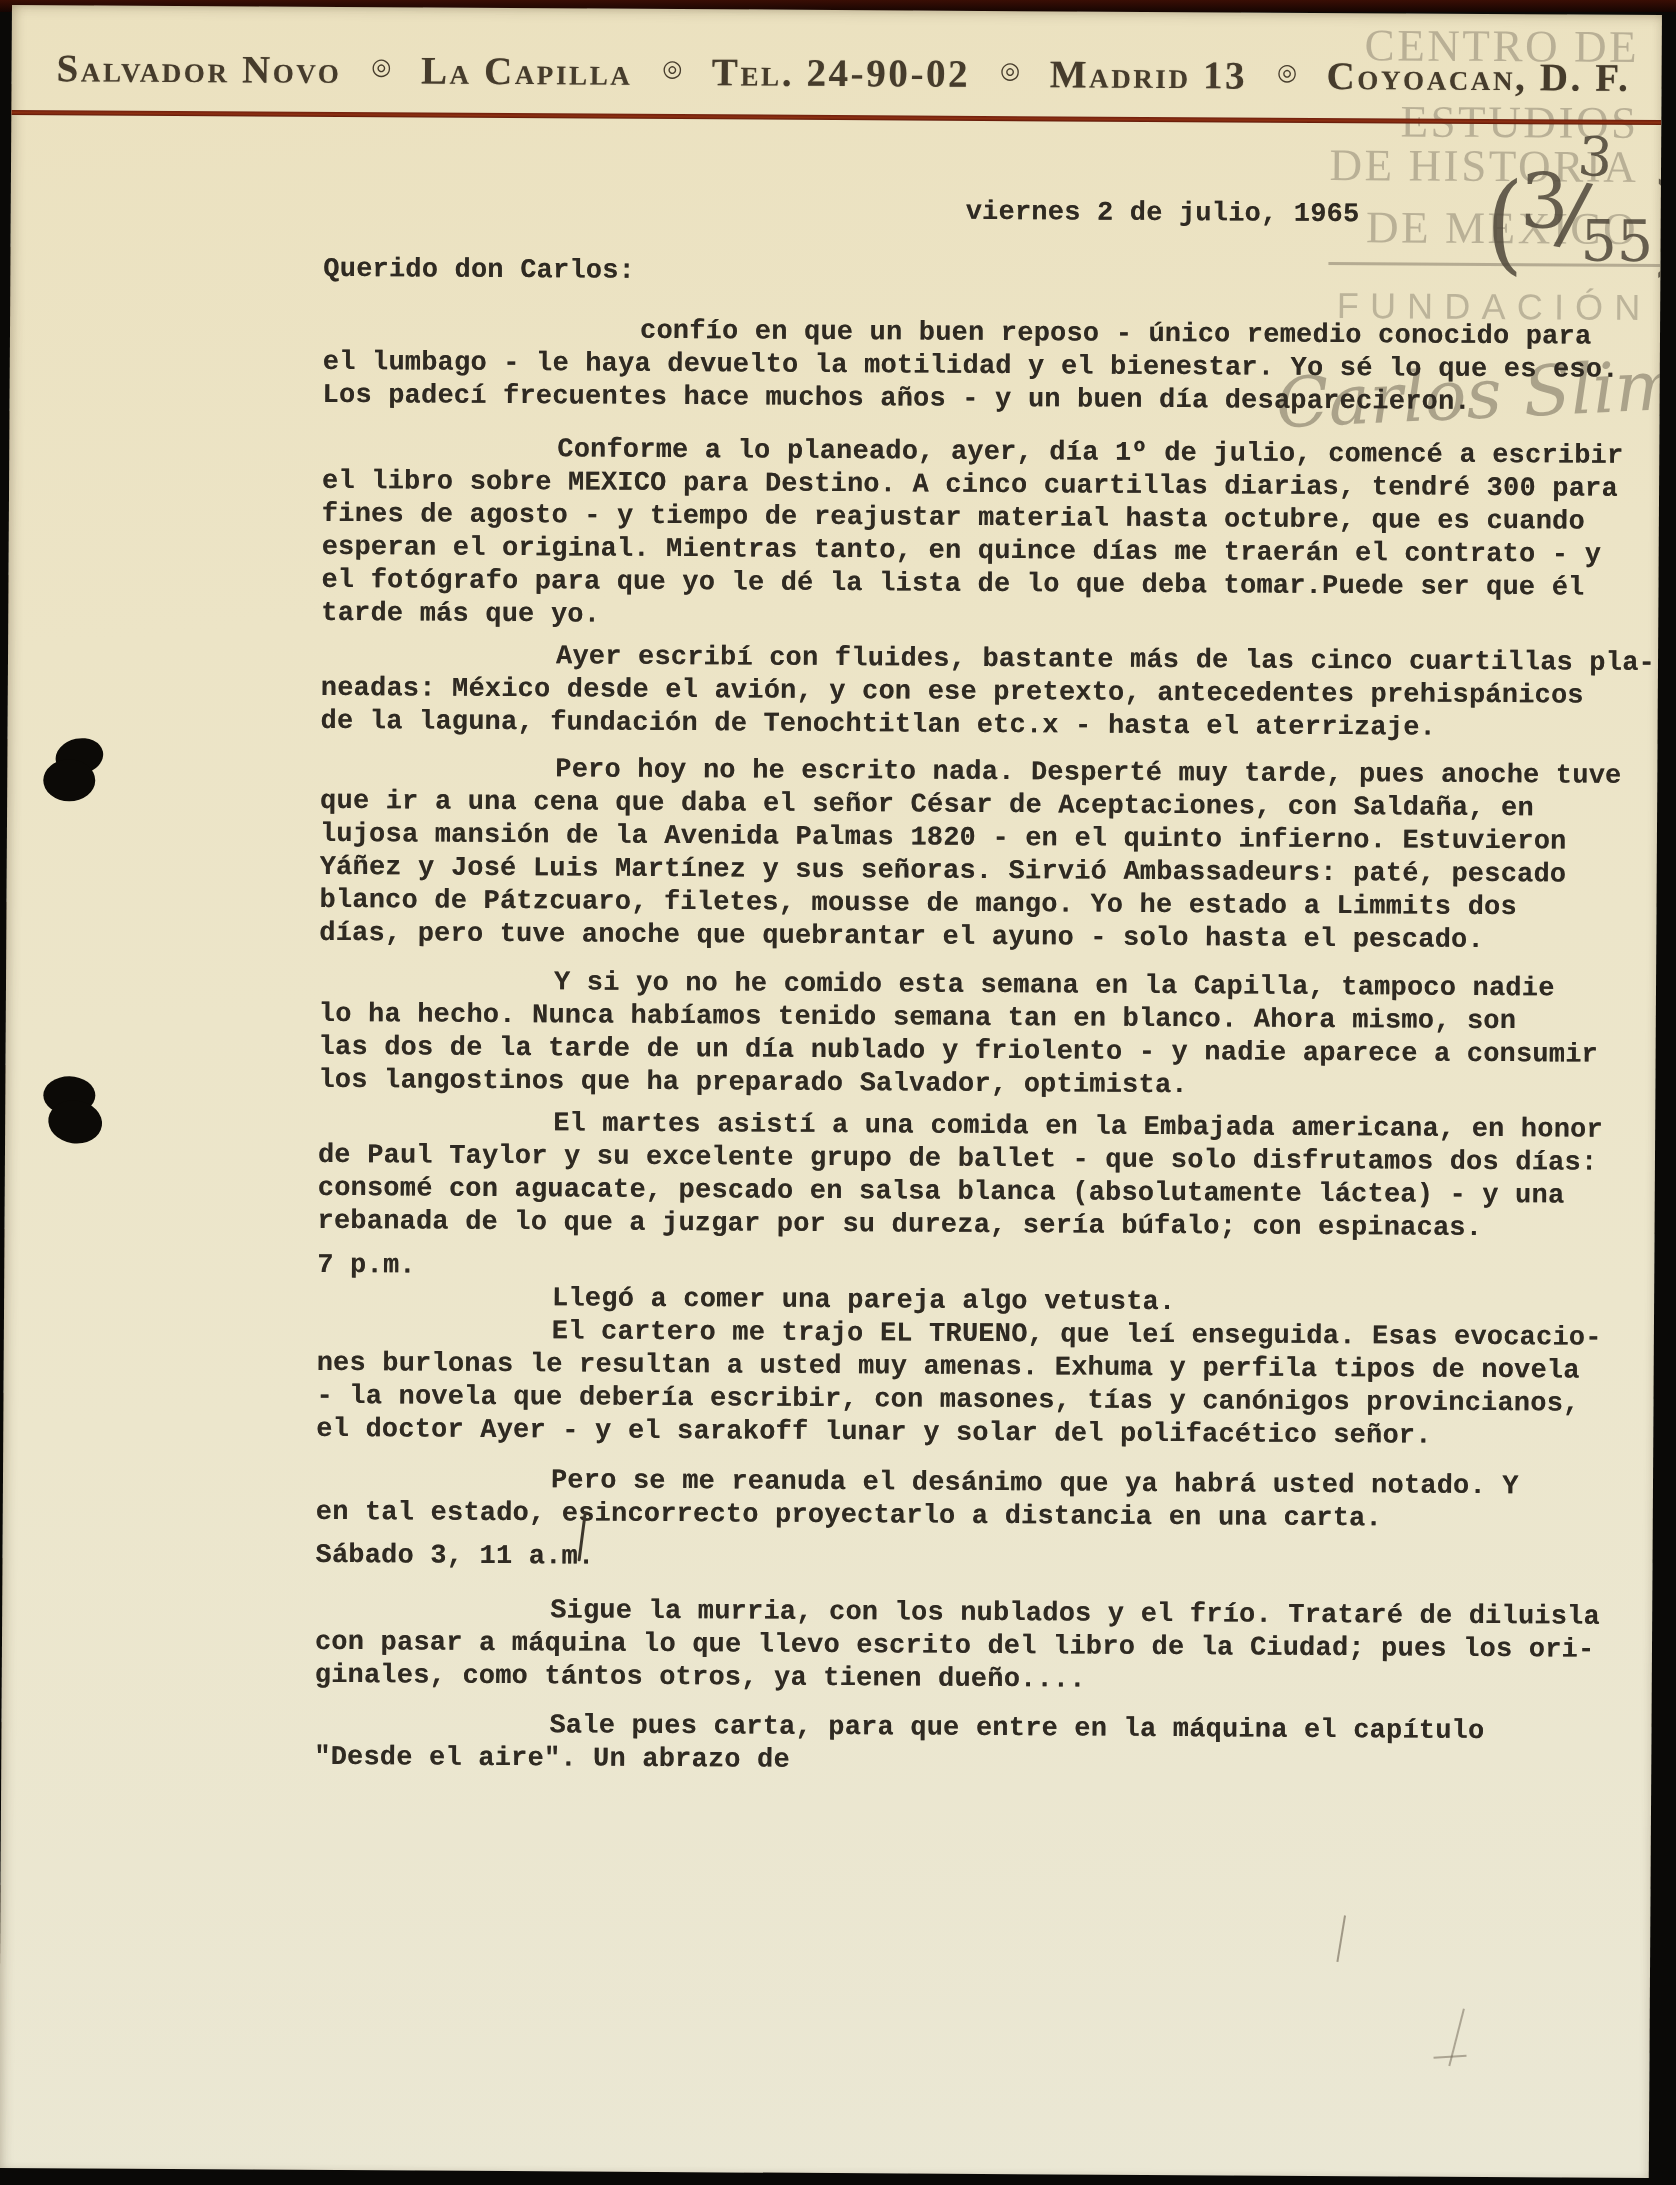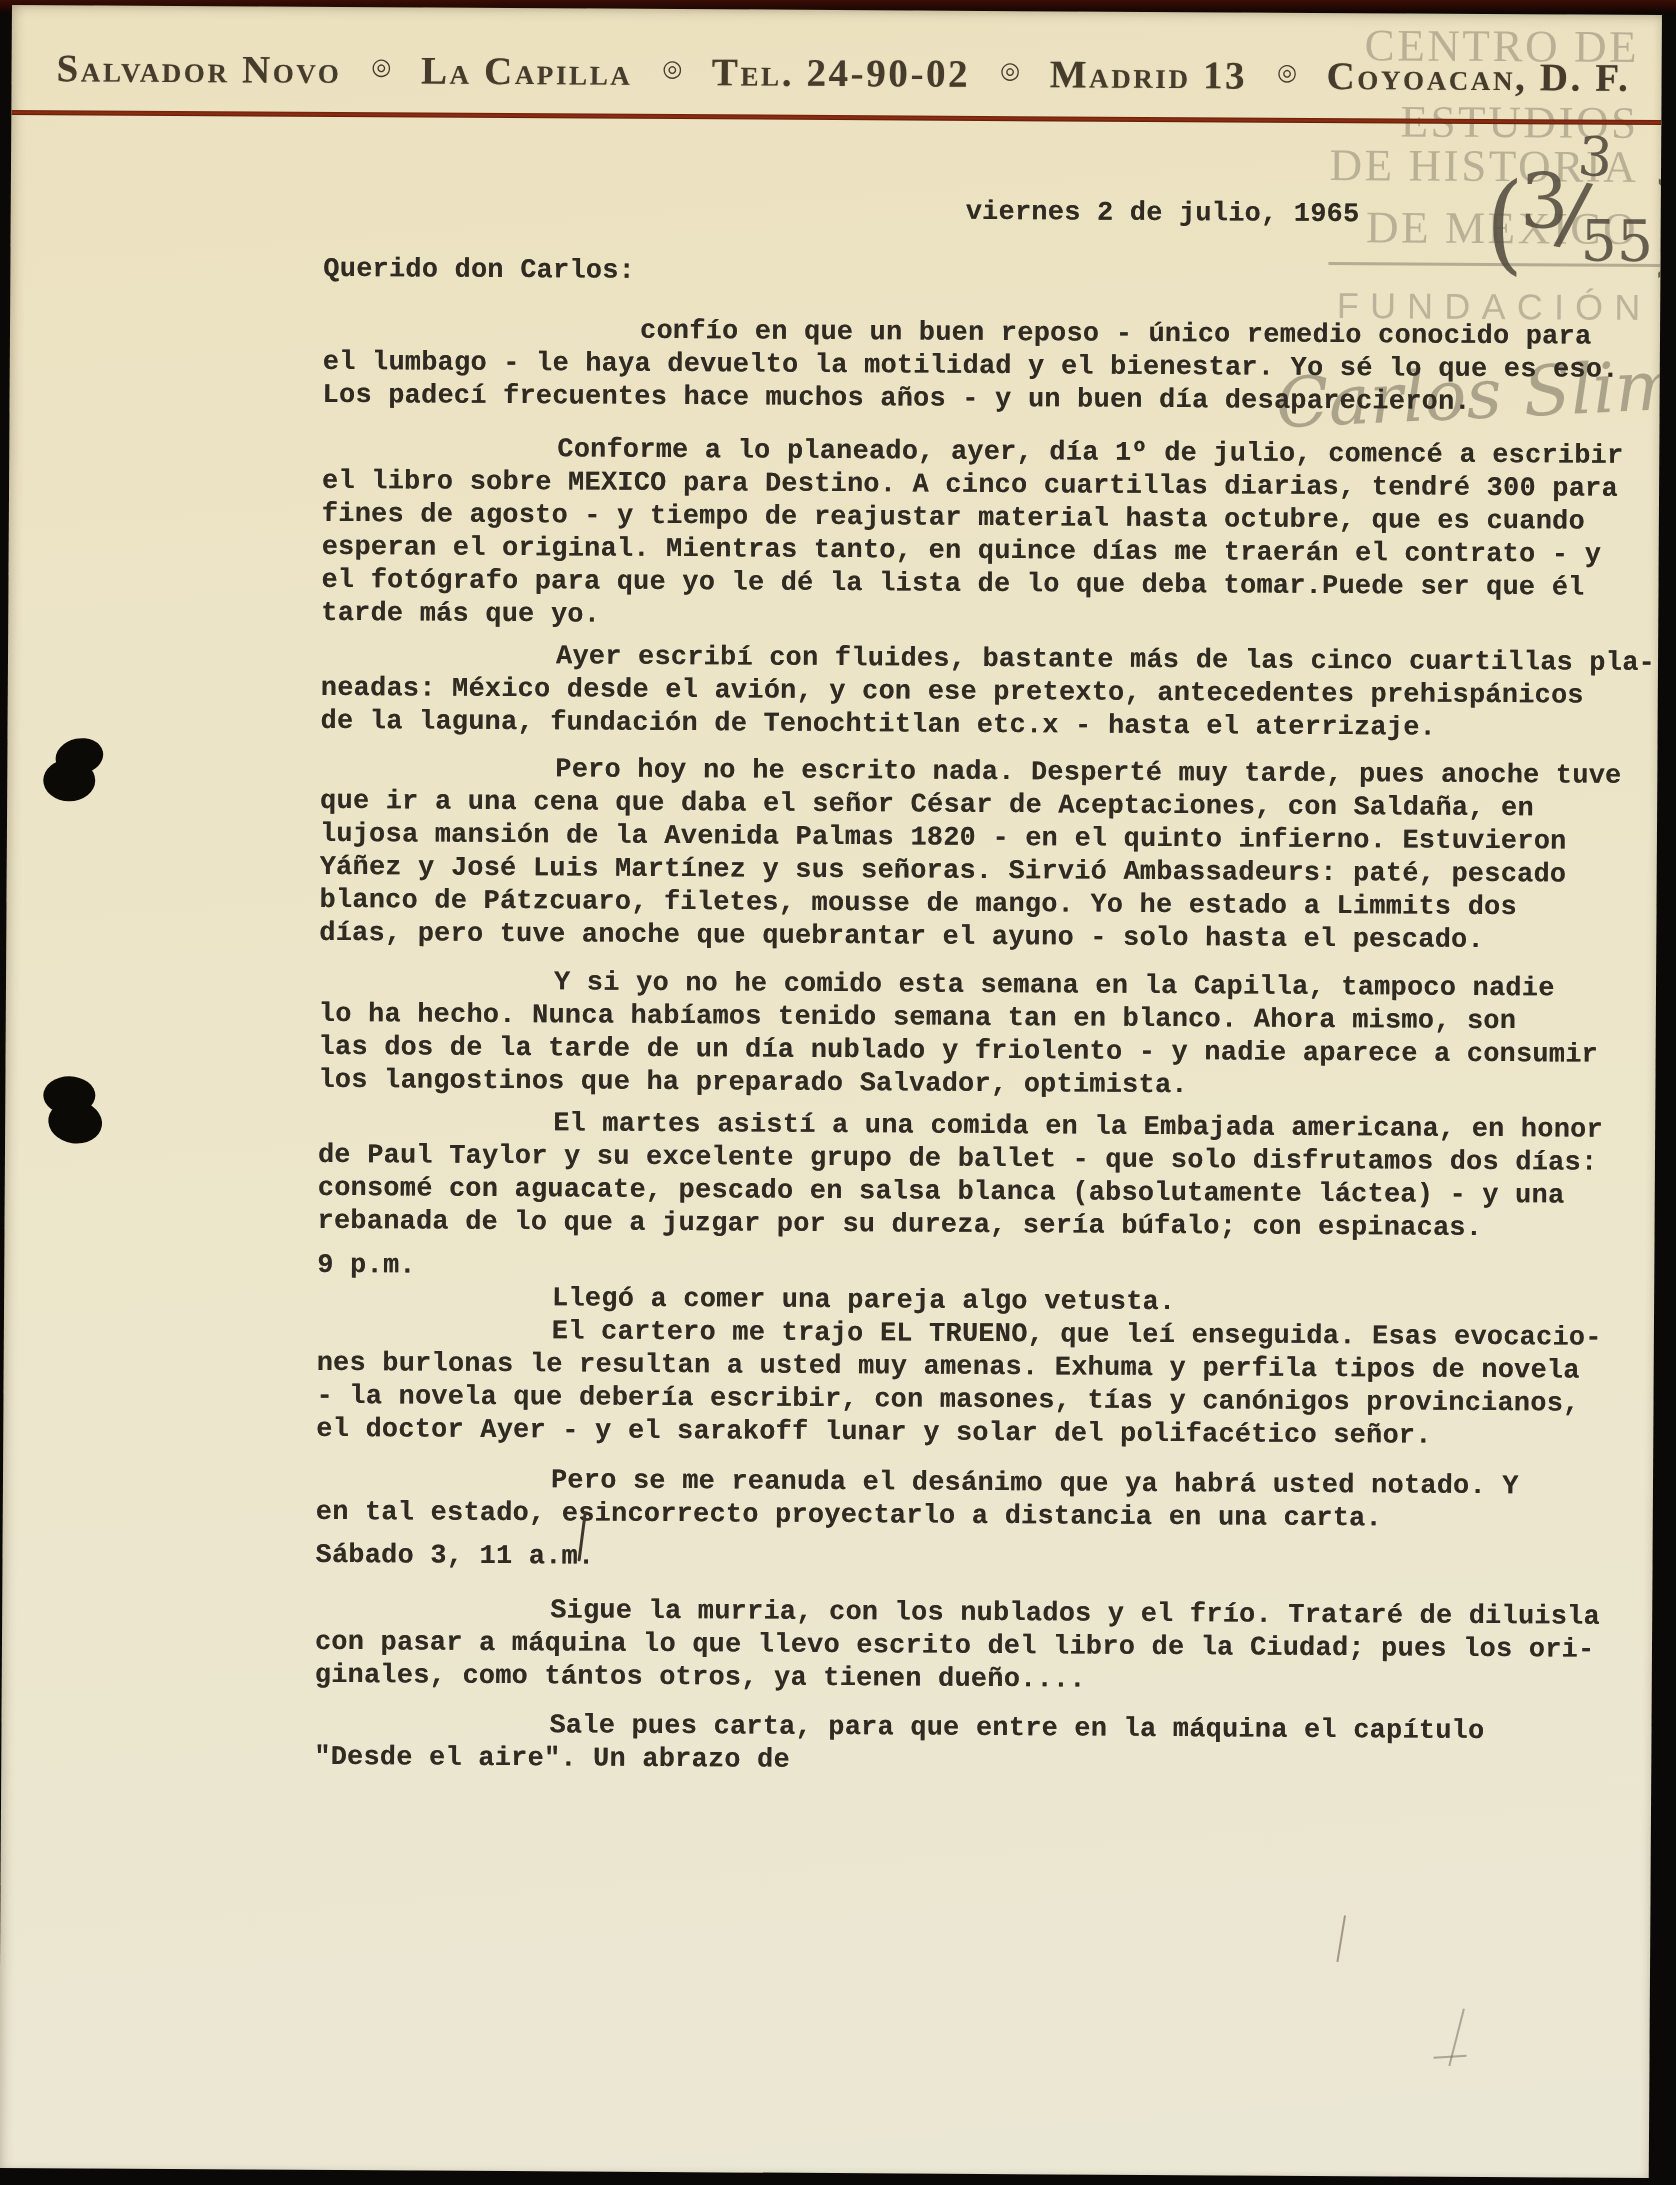--- a/index.html
+++ b/index.html
@@ -181,21 +181,21 @@
 blanco de Pátzcuaro, filetes, mousse de mango. Yo he estado a Limmits dos
 días, pero tuve anoche que quebrantar el ayuno - solo hasta el pescado.</div>
       <div class="tblock" style="top: 958px; text-indent: 235px;">Y si yo no he comido esta semana en la Capilla, tampoco nadie
 lo ha hecho. Nunca habíamos tenido semana tan en blanco. Ahora mismo, son
 las dos de la tarde de un día nublado y friolento - y nadie aparece a consumir
 los langostinos que ha preparado Salvador, optimista.</div>
       <div class="tblock" style="top: 1099px; text-indent: 235px;">El martes asistí a una comida en la Embajada americana, en honor
 de Paul Taylor y su excelente grupo de ballet - que solo disfrutamos dos días:
 consomé con aguacate, pescado en salsa blanca (absolutamente láctea) - y una
 rebanada de lo que a juzgar por su dureza, sería búfalo; con espinacas.</div>
-      <div class="tblock" style="top: 1242px;">9 p.m.</div>
+      <div class="tblock" style="top: 1242px;">7 p.m.</div>
       <div class="tblock" style="top: 1274px; text-indent: 235px;">Llegó a comer una pareja algo vetusta.</div>
       <div class="tblock" style="top: 1307px; text-indent: 235px;">El cartero me trajo EL TRUENO, que leí enseguida. Esas evocacio-
 nes burlonas le resultan a usted muy amenas. Exhuma y perfila tipos de novela
 - la novela que debería escribir, con masones, tías y canónigos provincianos,
 el doctor Ayer - y el sarakoff lunar y solar del polifacético señor.</div>
       <div class="tblock" style="top: 1456px; text-indent: 235px;">Pero se me reanuda el desánimo que ya habrá usted notado. Y
 en tal estado, esincorrecto proyectarlo a distancia en una carta.</div>
       <div class="tblock" style="top: 1532px;">Sábado 3, 11 a.m.</div>
       <div class="tblock" style="top: 1586px; text-indent: 235px;">Sigue la murria, con los nublados y el frío. Trataré de diluisla
 con pasar a máquina lo que llevo escrito del libro de la Ciudad; pues los ori-

